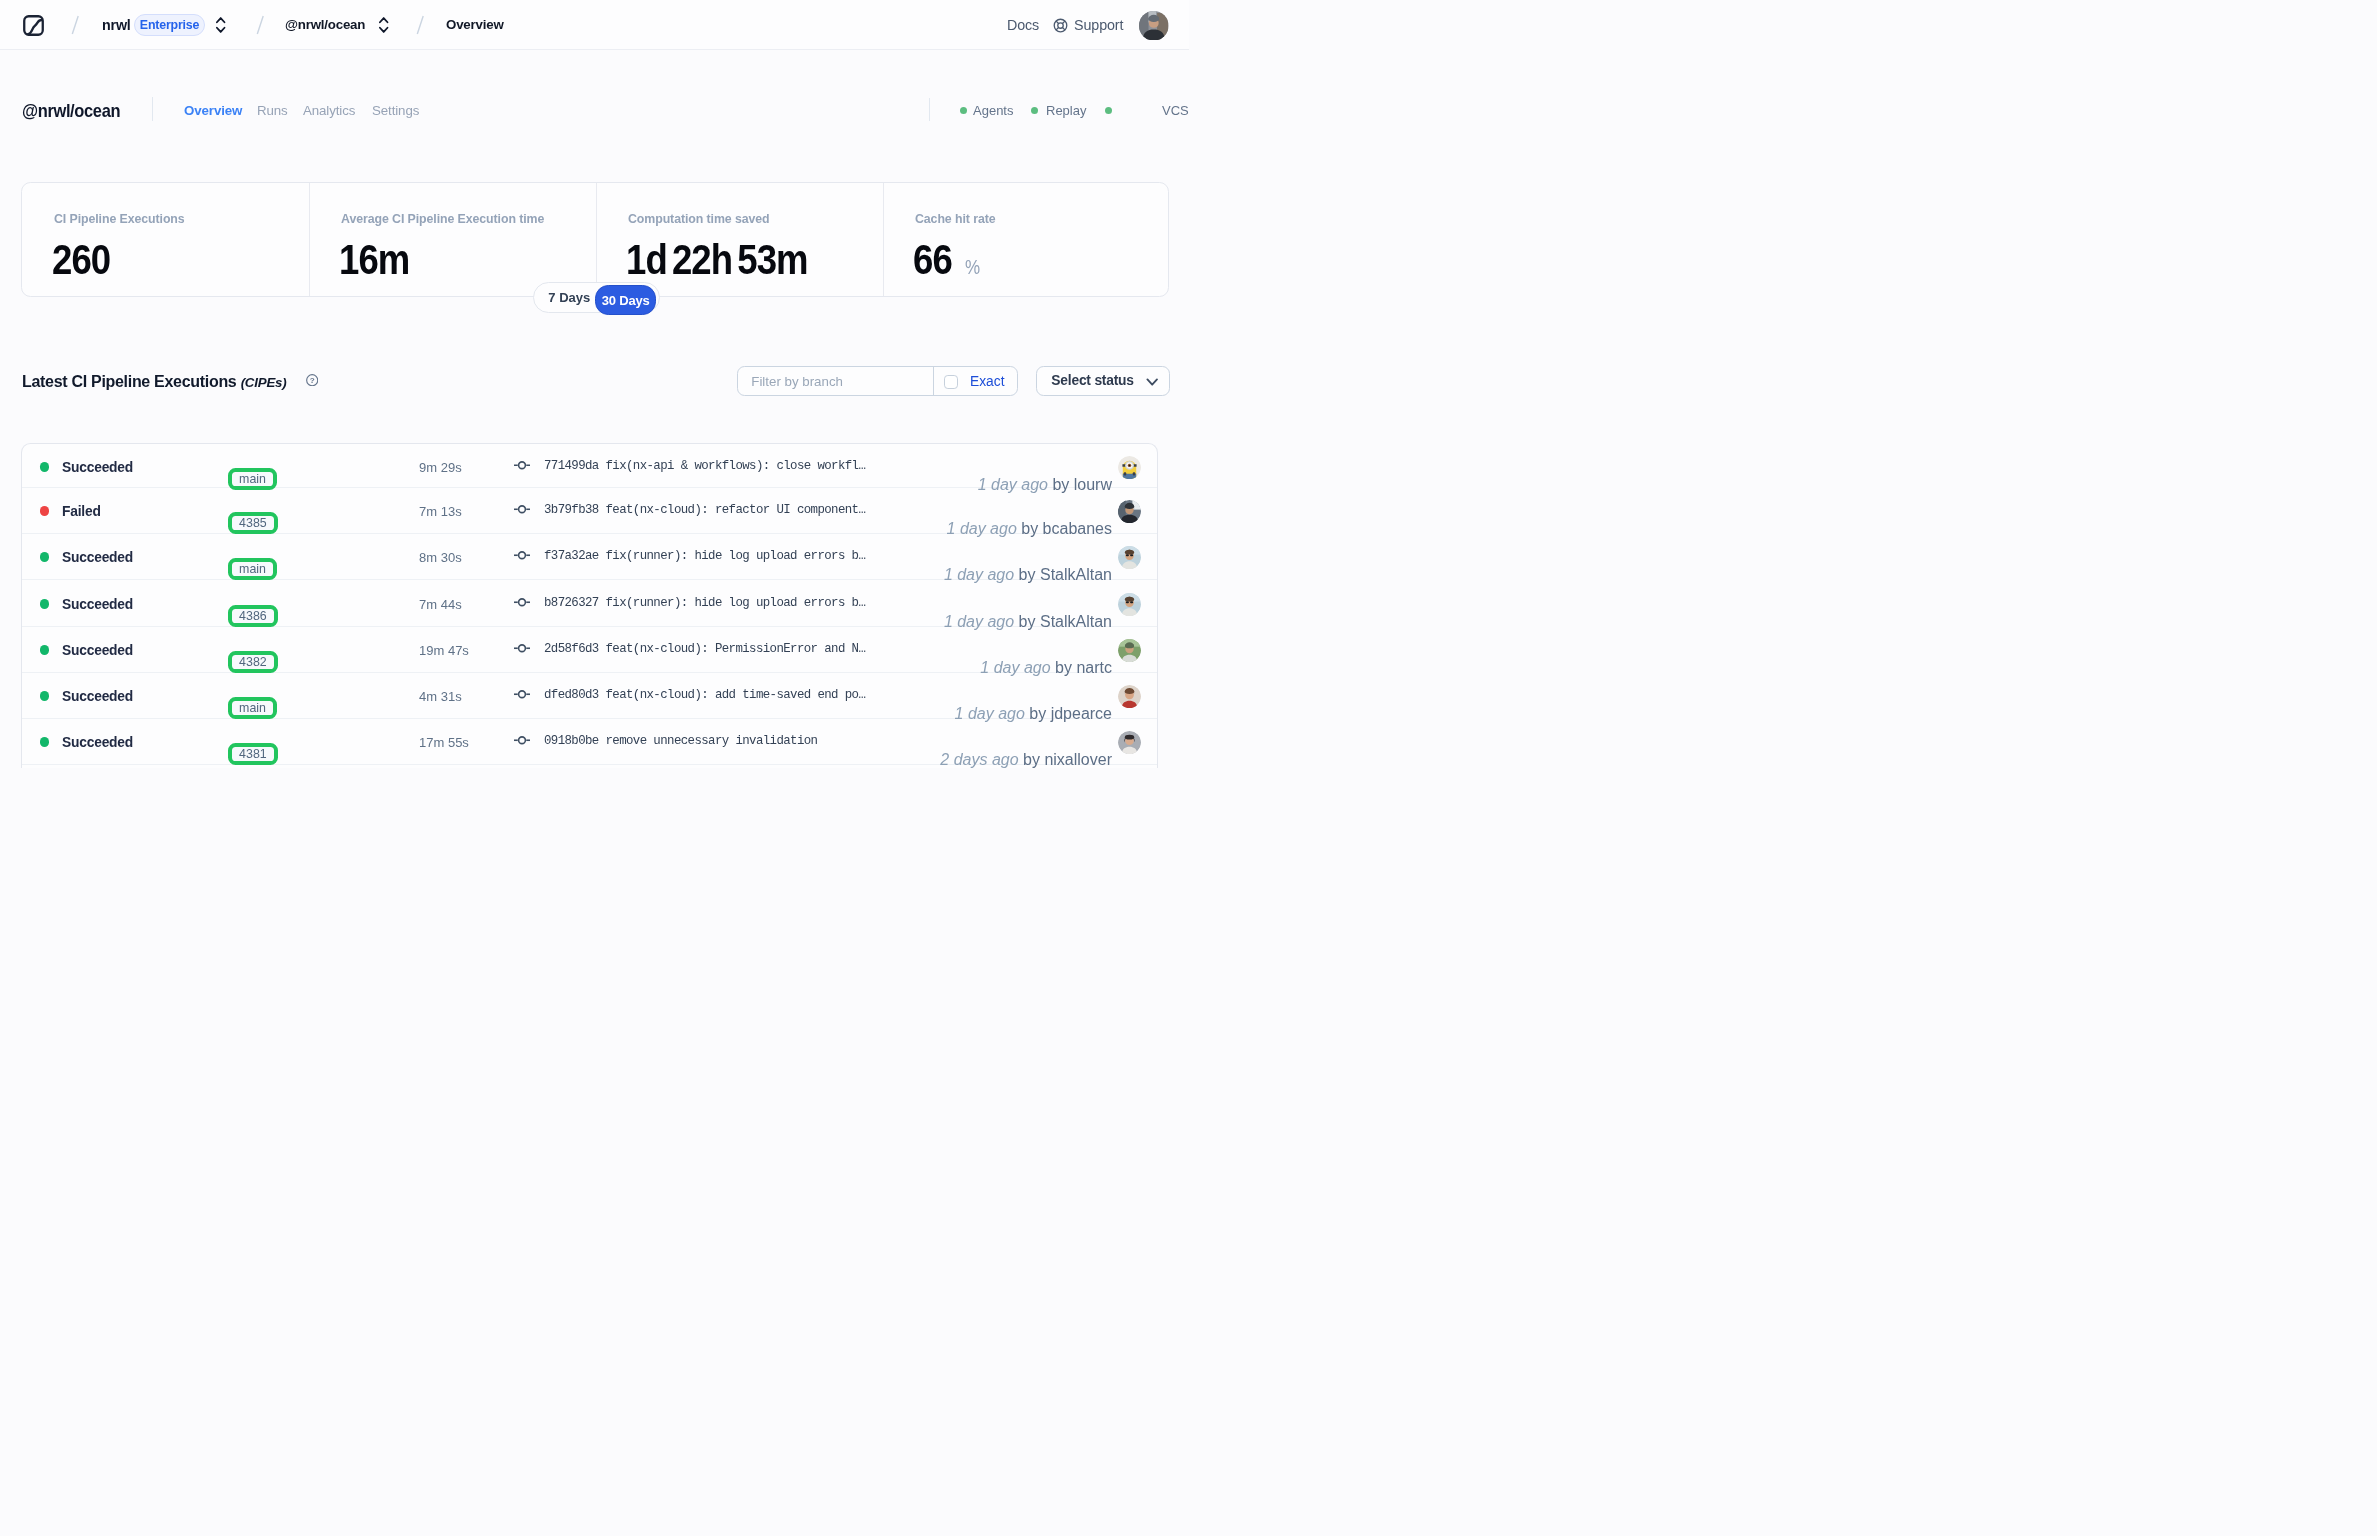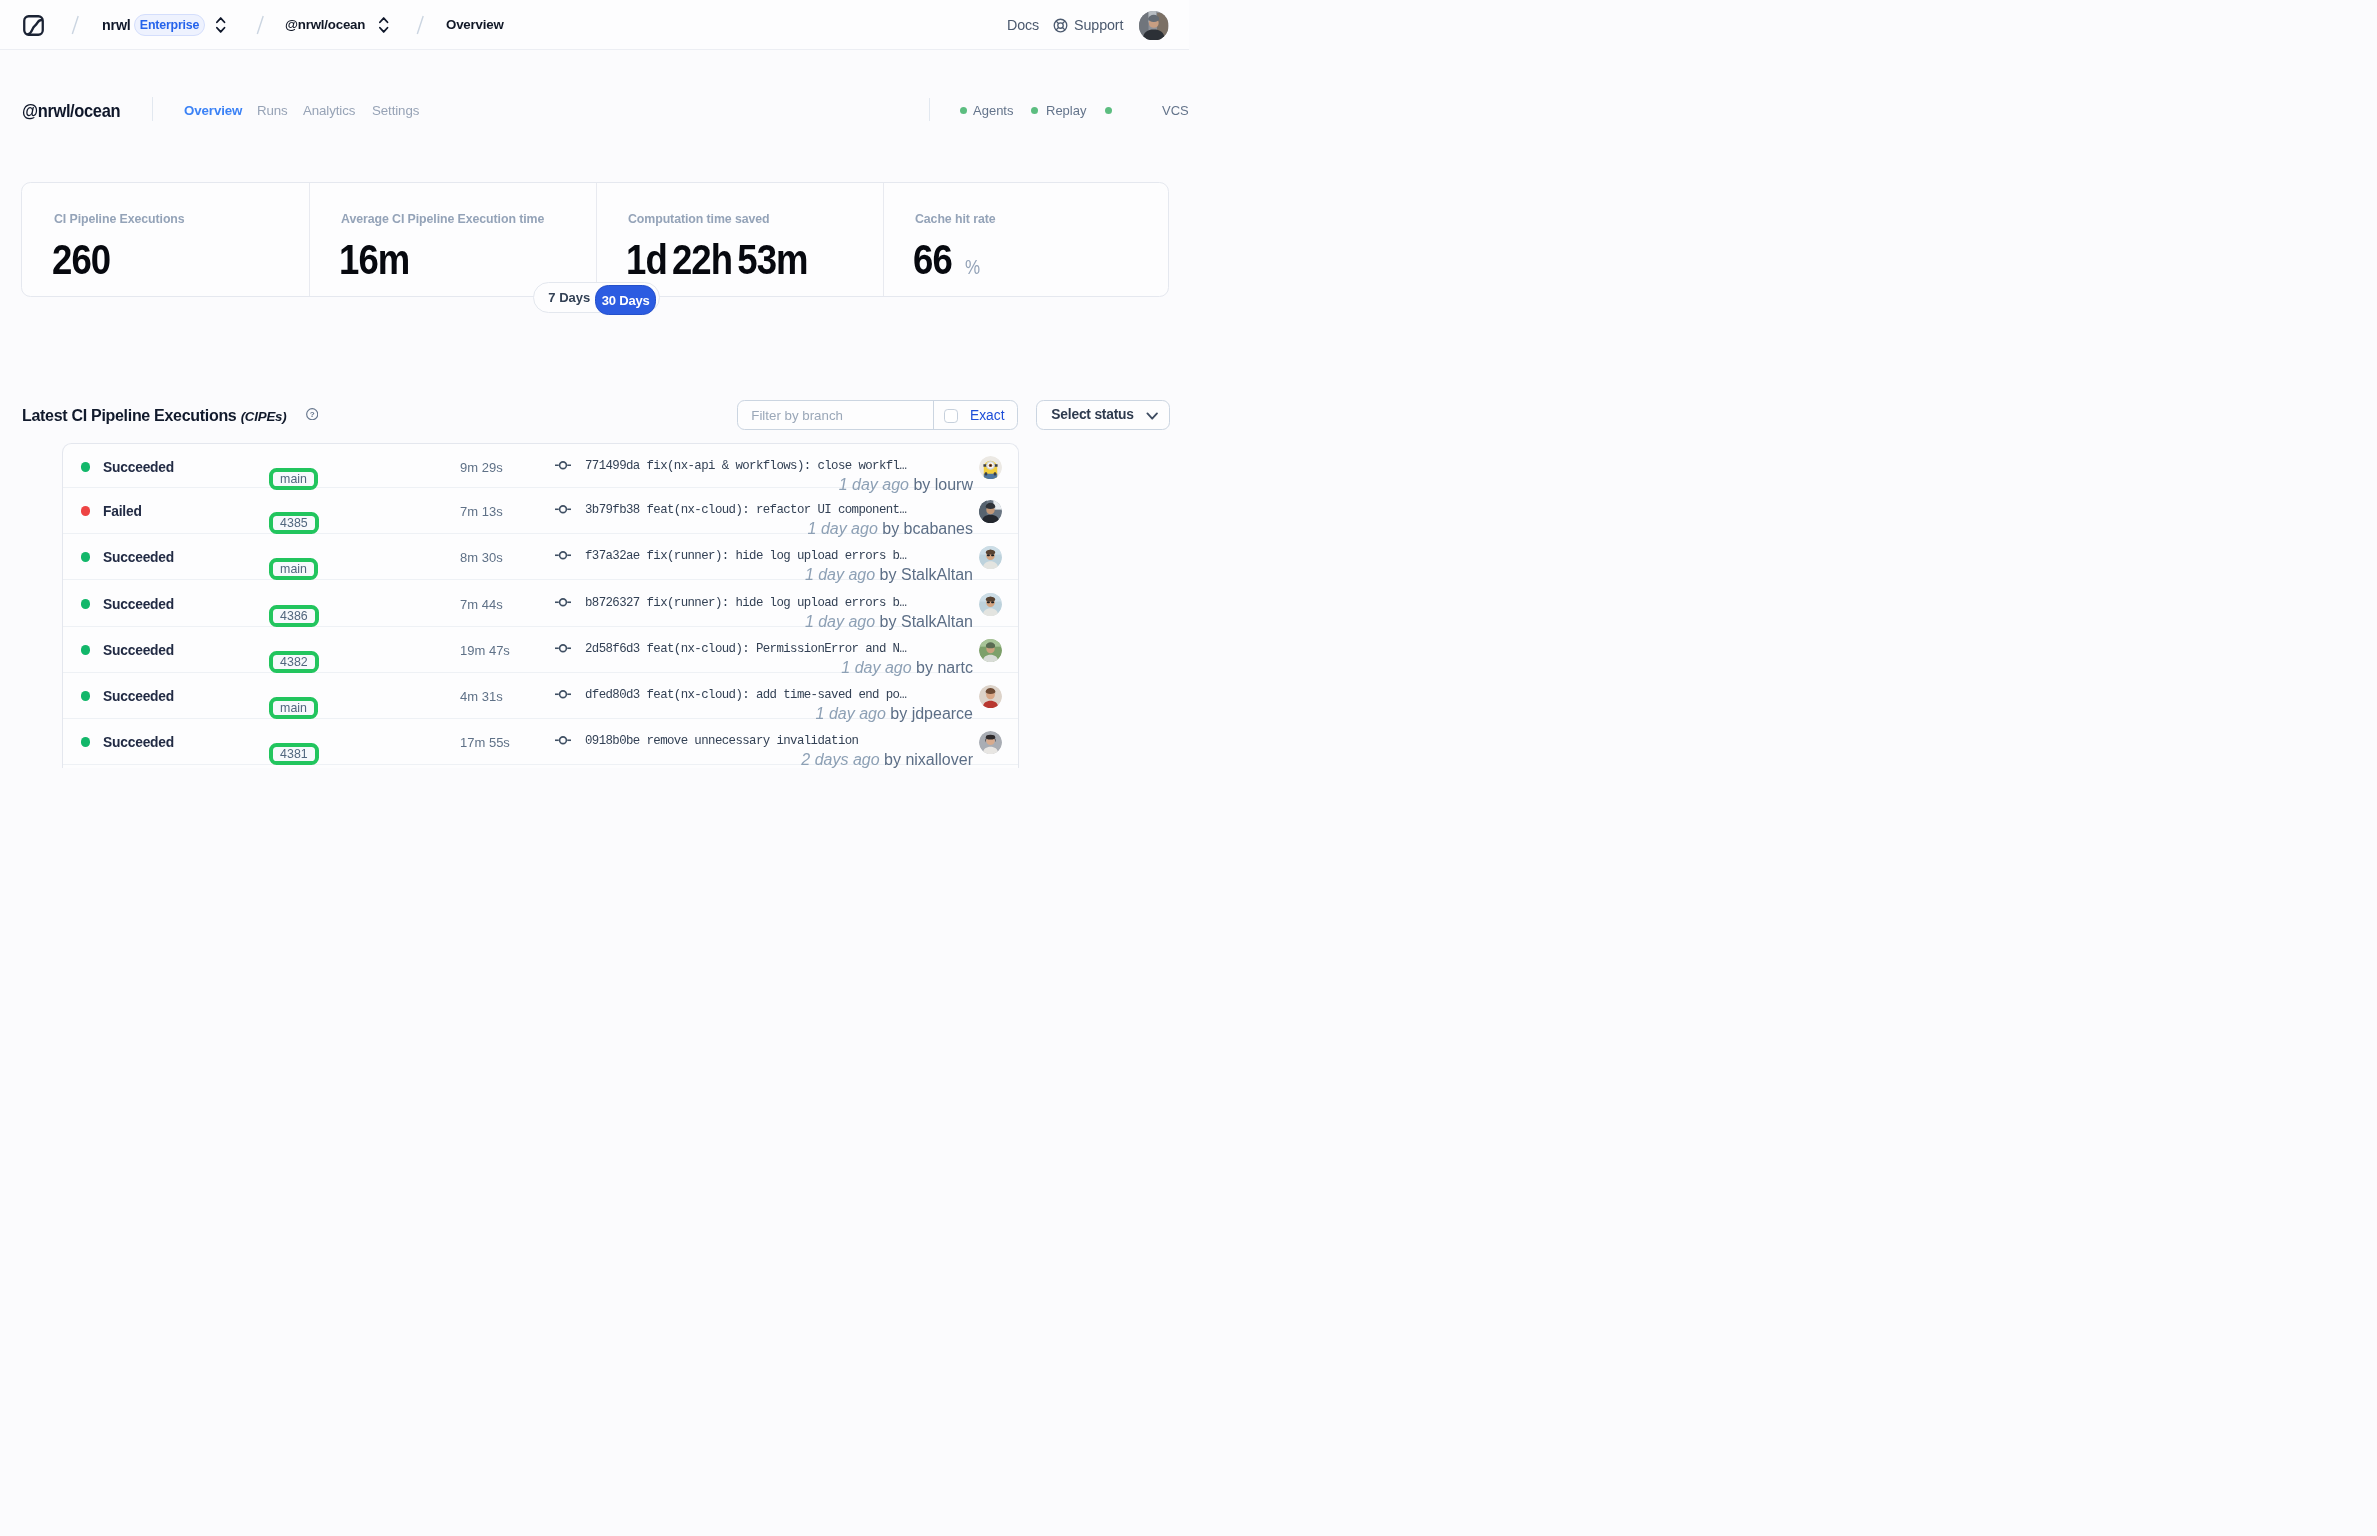--- a/index.html
+++ b/index.html
@@ -22,32 +22,32 @@
 
 .stats { position:absolute; left:21.4px; top:182px; width:1148px; height:115px; background:#fdfdfe; border:1px solid #e5e8ef; border-radius:9.5px; }
 .statdiv { position:absolute; top:0; bottom:0; width:1px; background:#e8eaf0; }
 .statlabel { position:absolute; top:27.6px; font-size:13.3px; font-weight:600; color:#94a3b8; letter-spacing:-0.1px; transform:scaleX(0.93); transform-origin:left; white-space:nowrap; }
 .statnum { position:absolute; top:52px; font-size:43px; font-weight:700; color:#07090f; letter-spacing:-1.1px; word-spacing:-4.8px; transform:scaleX(0.85); transform-origin:left; white-space:nowrap; }
 .pct { font-size:20px; font-weight:400; color:#94a3b8; letter-spacing:0; margin-left:9.5px; }
 .toggle { position:absolute; left:533px; top:282px; width:127px; height:31px; background:#fdfdfe; border:1px solid #e3e7ee; border-radius:16px; }
 .t7 { position:absolute; left:14.3px; top:0; height:31px; line-height:30px; font-size:13px; font-weight:600; color:#334155; }
 .t30 { position:absolute; right:2.9px; top:2.4px; width:61px; height:30px; background:#2c5ce1; border:1.4px solid #2450cb; border-radius:13.3px; color:#fff; font-size:13px; font-weight:700; display:flex; align-items:center; justify-content:center; letter-spacing:-0.2px; }
 
-.sechead { position:absolute; left:0; top:400px; width:1189px; height:32px; }
+.sechead { position:absolute; left:0; top:366px; width:1189px; height:32px; }
 .h2 { position:absolute; left:22px; top:7.1px; font-size:16px; font-weight:700; color:#111a2c; letter-spacing:-0.3px; white-space:nowrap; }
 .h2 i { font-size:13.3px; font-weight:700; font-style:italic; letter-spacing:-0.2px; }
 .filterbox { position:absolute; left:737px; top:0; width:281px; height:30px; border:1px solid #cbd5e1; border-radius:7.6px; background:#fdfdfe; }
 .fdiv { position:absolute; left:195px; top:0; bottom:0; width:1px; background:#cbd5e1; }
 .placeholder { position:absolute; left:13.3px; top:6.7px; font-size:13.3px; color:#9aa7b8; }
 .checkbox { position:absolute; left:206px; top:8px; width:13.8px; height:13.8px; border:1px solid #c6d0dc; border-radius:3.8px; background:#fff; }
 .exact { position:absolute; left:232px; top:6.7px; font-size:13.8px; color:#1d4ed8; }
 .selectbtn { position:absolute; left:1036px; top:0; width:134px; height:30px; border:1px solid #cbd5e1; border-radius:7.6px; background:#fdfdfe; }
 .seltxt { position:absolute; left:14.3px; top:5.7px; font-size:13.8px; font-weight:600; color:#2e3a4e; letter-spacing:-0.2px; }
 
-.tablecard { position:absolute; left:21px; top:443px; width:957px; height:325px; background:#fdfdfe; border:1px solid #e4e7ee; border-radius:9.5px 9.5px 0 0; border-bottom:none; overflow:hidden;margin-left:41px; }
+.tablecard { position:absolute; left:21px; top:443px; width:1137px; height:325px; background:#fdfdfe; border:1px solid #e4e7ee; border-radius:9.5px 9.5px 0 0; border-bottom:none; overflow:hidden; }
 .row { position:absolute; left:0; width:100%; height:46px; border-bottom:1px solid #eef1f5; }
 .rdot { position:absolute; left:17.6px; top:18.3px; width:9.5px; height:9.5px; border-radius:50%; background:#12b76a; }
 .rdot.fail { background:#ee4444; }
 .rstatus { position:absolute; left:40px; top:15.7px; font-size:13.8px; font-weight:600; color:#222b44; letter-spacing:-0.2px; }
 .rbadge { position:absolute; left:206px; top:24px; height:22.4px; background:#f7f9fc; border:4px solid #22c55e; border-radius:7.6px; font-size:12.4px; color:#51667e; display:flex; align-items:center; padding:0 7.1px; }
 .rdur { position:absolute; left:397px; top:15.7px; font-size:13px; color:#5f7187; }
 .rcommit { position:absolute; left:522px; top:15px; font-family:"Liberation Mono", monospace; font-size:12.4px; letter-spacing:-0.6px; color:#334155; white-space:nowrap; }
 .rwhen { position:absolute; right:45px; top:32px; font-size:16px; white-space:nowrap; text-align:center; }
 .ago { font-style:italic; color:#8da0b5; }
 .byu { color:#5c6e86; }

